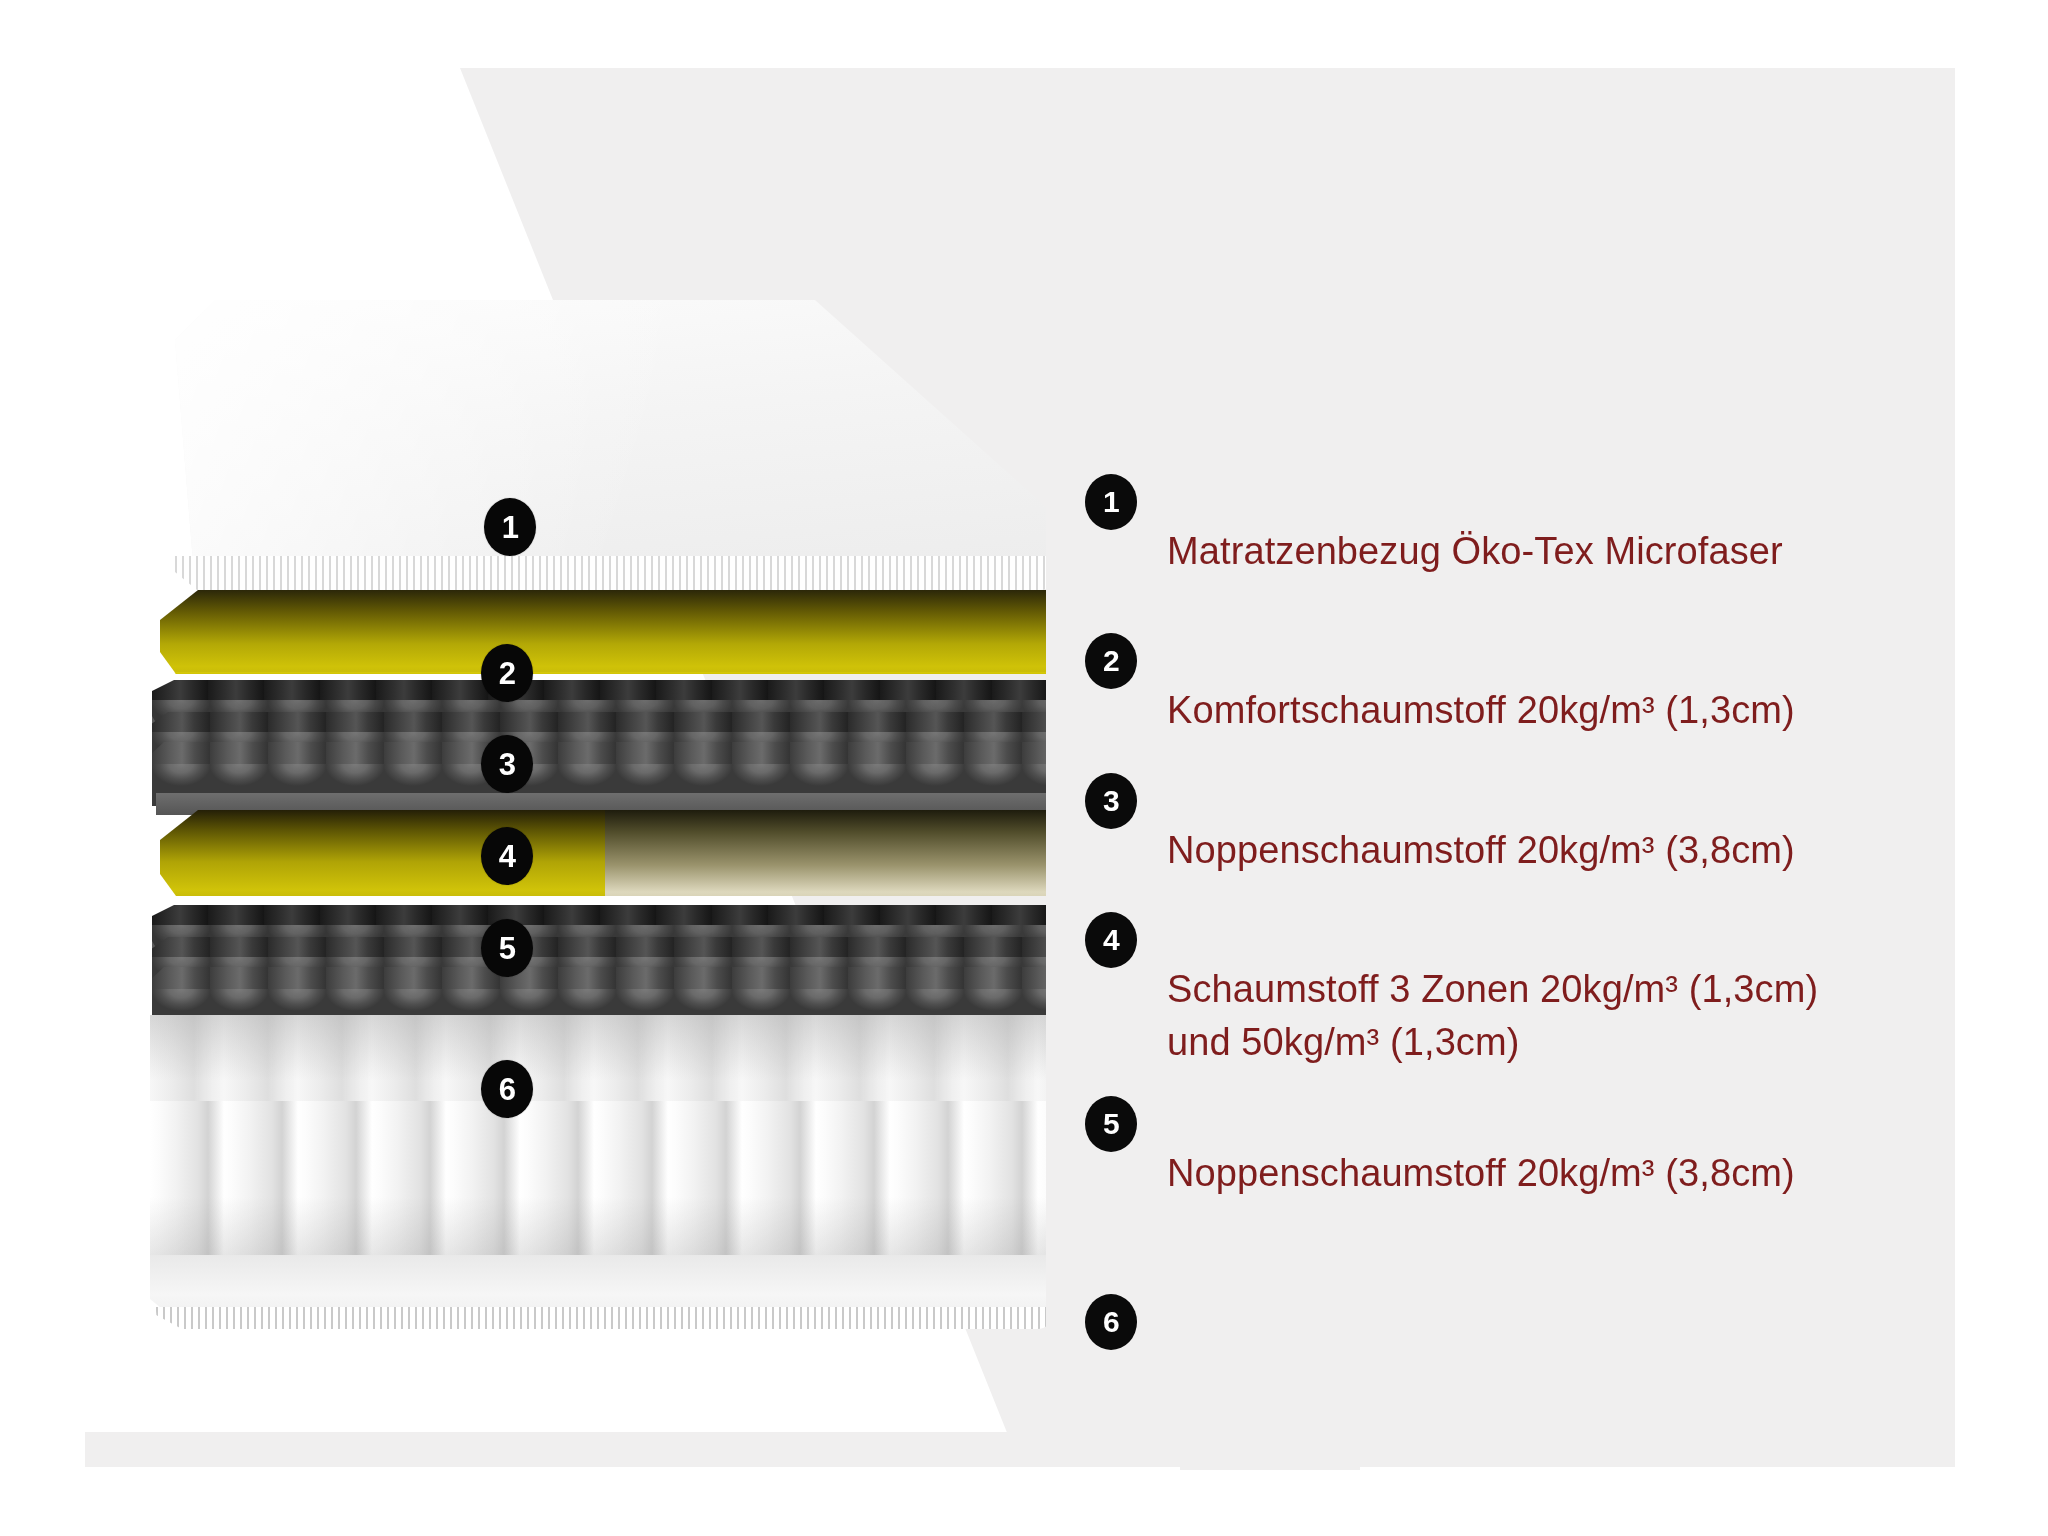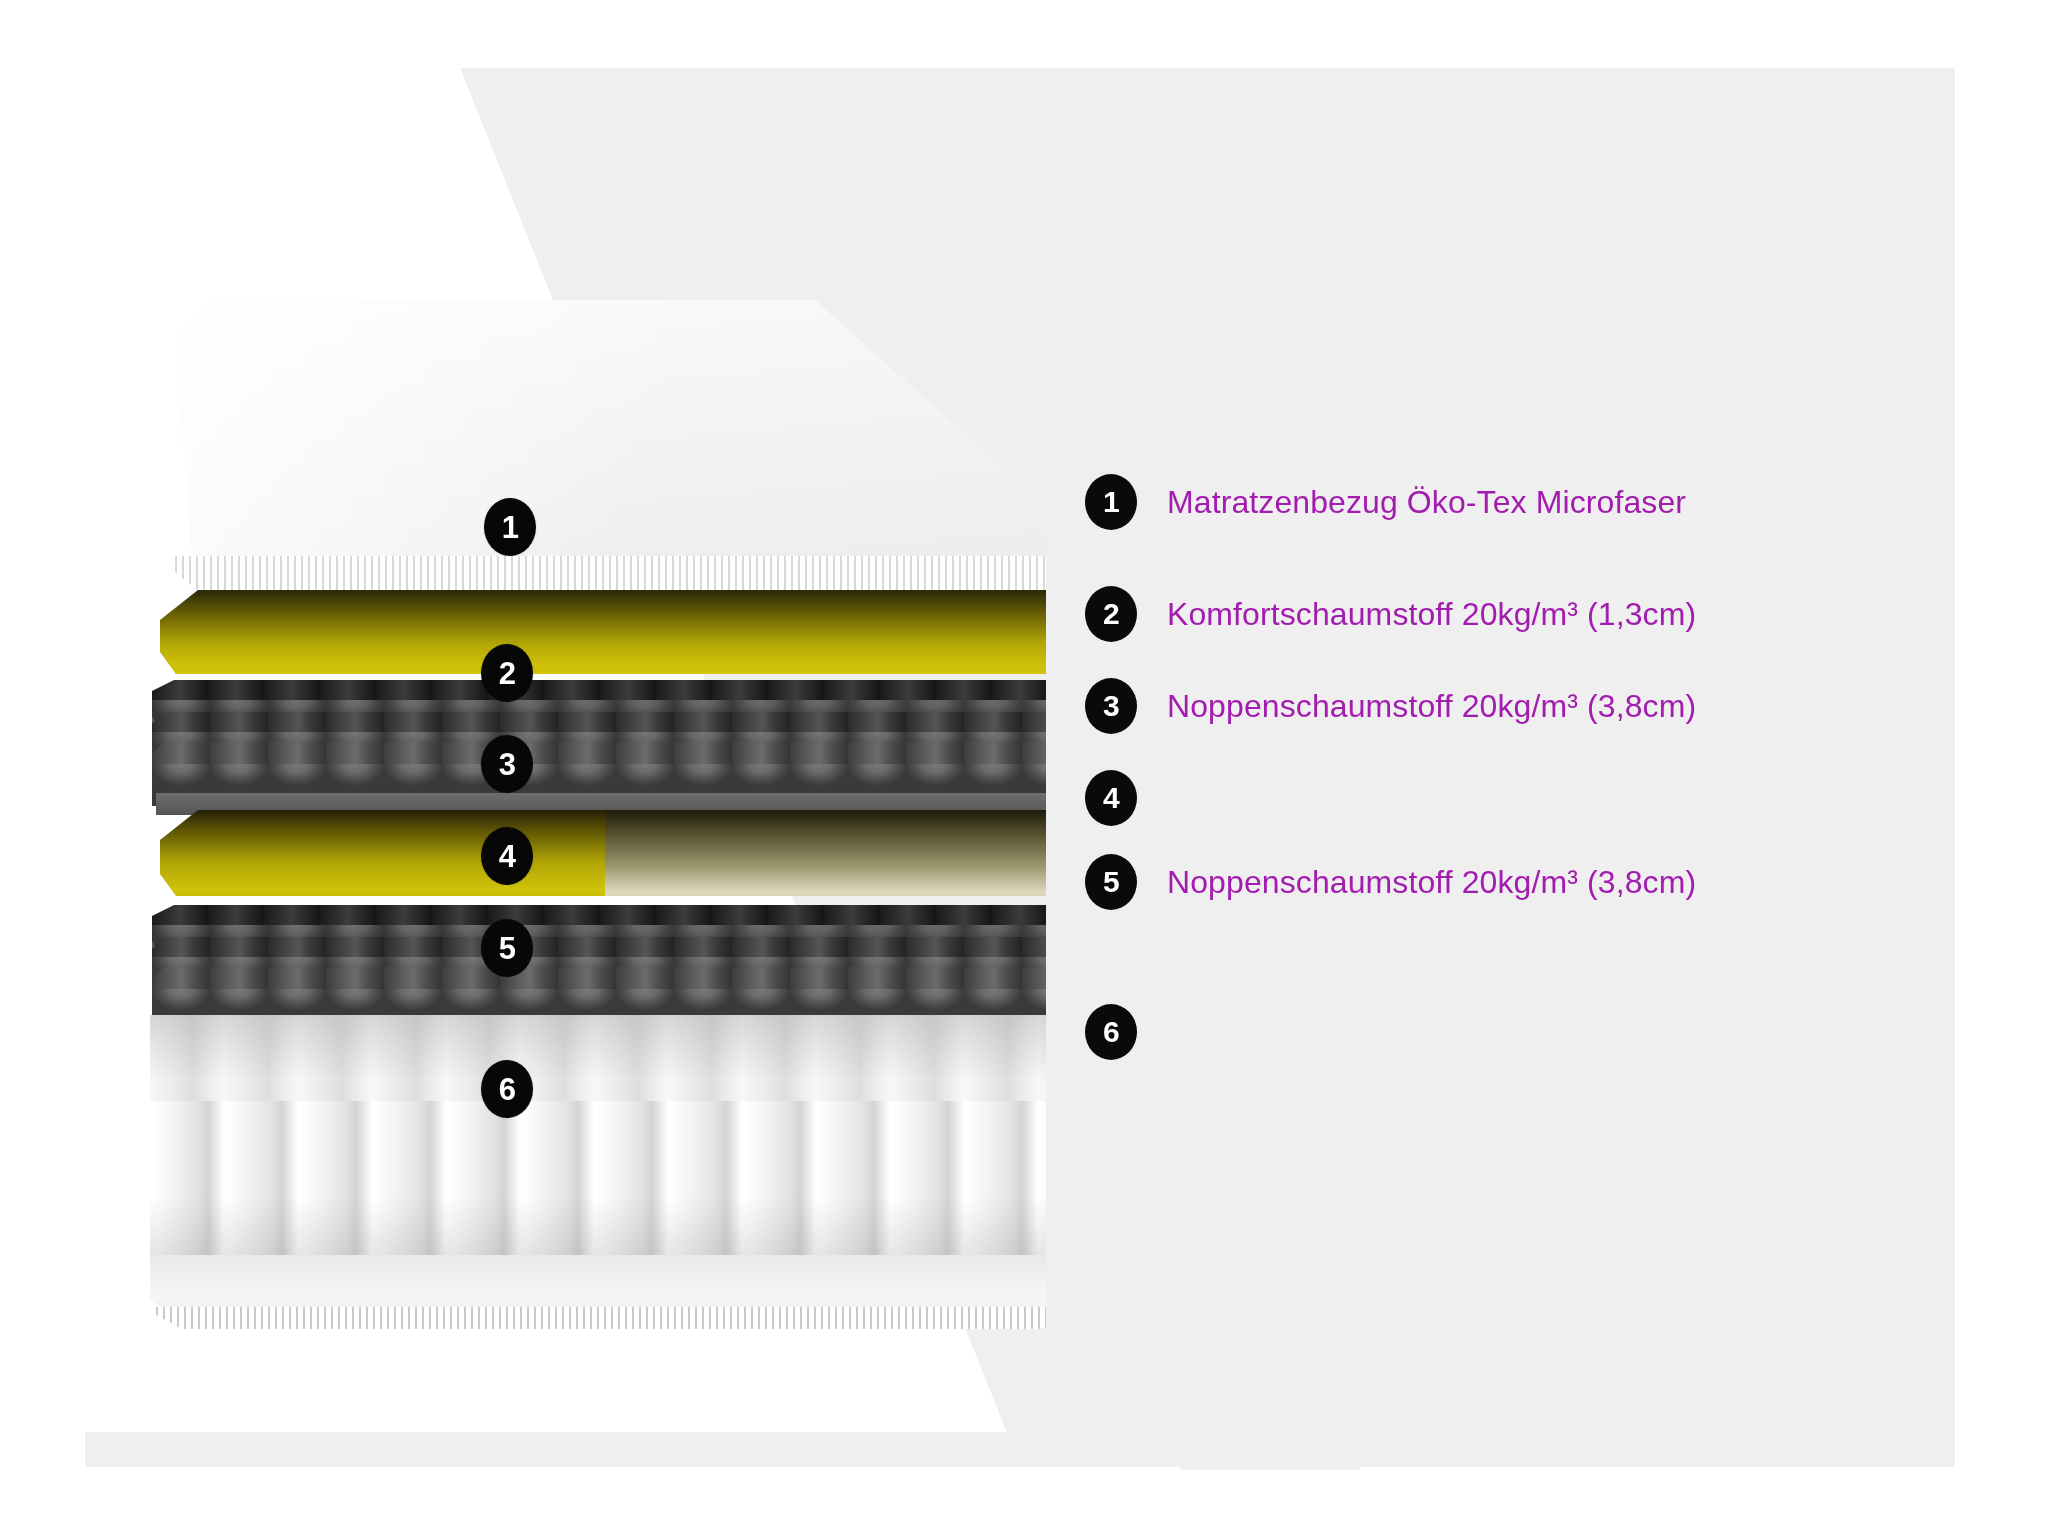--- a/index.html
+++ b/index.html
@@ -206,26 +206,27 @@
   .legend-badge{
     flex:0 0 auto;
     width:52px;height:56px;border-radius:50%;
     background:#0a0a0a;color:#fff;
     display:flex;align-items:center;justify-content:center;
     font-size:30px;font-weight:600;line-height:1;letter-spacing:-.5px;
     margin-top:-6px;
   }
   .legend-text{
     margin-left:30px;
-    font-size:32px;
+    font-size:38px;
     line-height:1.38;
-    color:#a21caf;
+    color:#7f1d1d;
     font-weight:400;
     letter-spacing:.1px;
     max-width:720px;
+    margin-top:45px;
   }
 </style>
 </head>
 <body>
 
 <div id="stage">
 
   <div class="panel-gray" id="panel-main"></div>
   <div class="panel-gray" id="panel-body"></div>
   <div id="panel-notch"></div>
@@ -303,20 +304,21 @@
       <div class="legend-text">Komfortschaumstoff 20kg/m³ (1,3cm)</div>
     </div>
 
     <div class="legend-row" style="margin-bottom:42px">
       <div class="legend-badge">3</div>
       <div class="legend-text">Noppenschaumstoff 20kg/m³ (3,8cm)</div>
     </div>
 
     <div class="legend-row" style="margin-bottom:34px">
       <div class="legend-badge">4</div>
+      <div class="legend-text">Schaumstoff 3 Zonen 20kg/m³ (1,3cm) und 50kg/m³ (1,3cm)</div>
     </div>
 
     <div class="legend-row" style="margin-bottom:100px">
       <div class="legend-badge">5</div>
       <div class="legend-text">Noppenschaumstoff 20kg/m³ (3,8cm)</div>
     </div>
 
     <div class="legend-row">
       <div class="legend-badge">6</div>
     </div>

